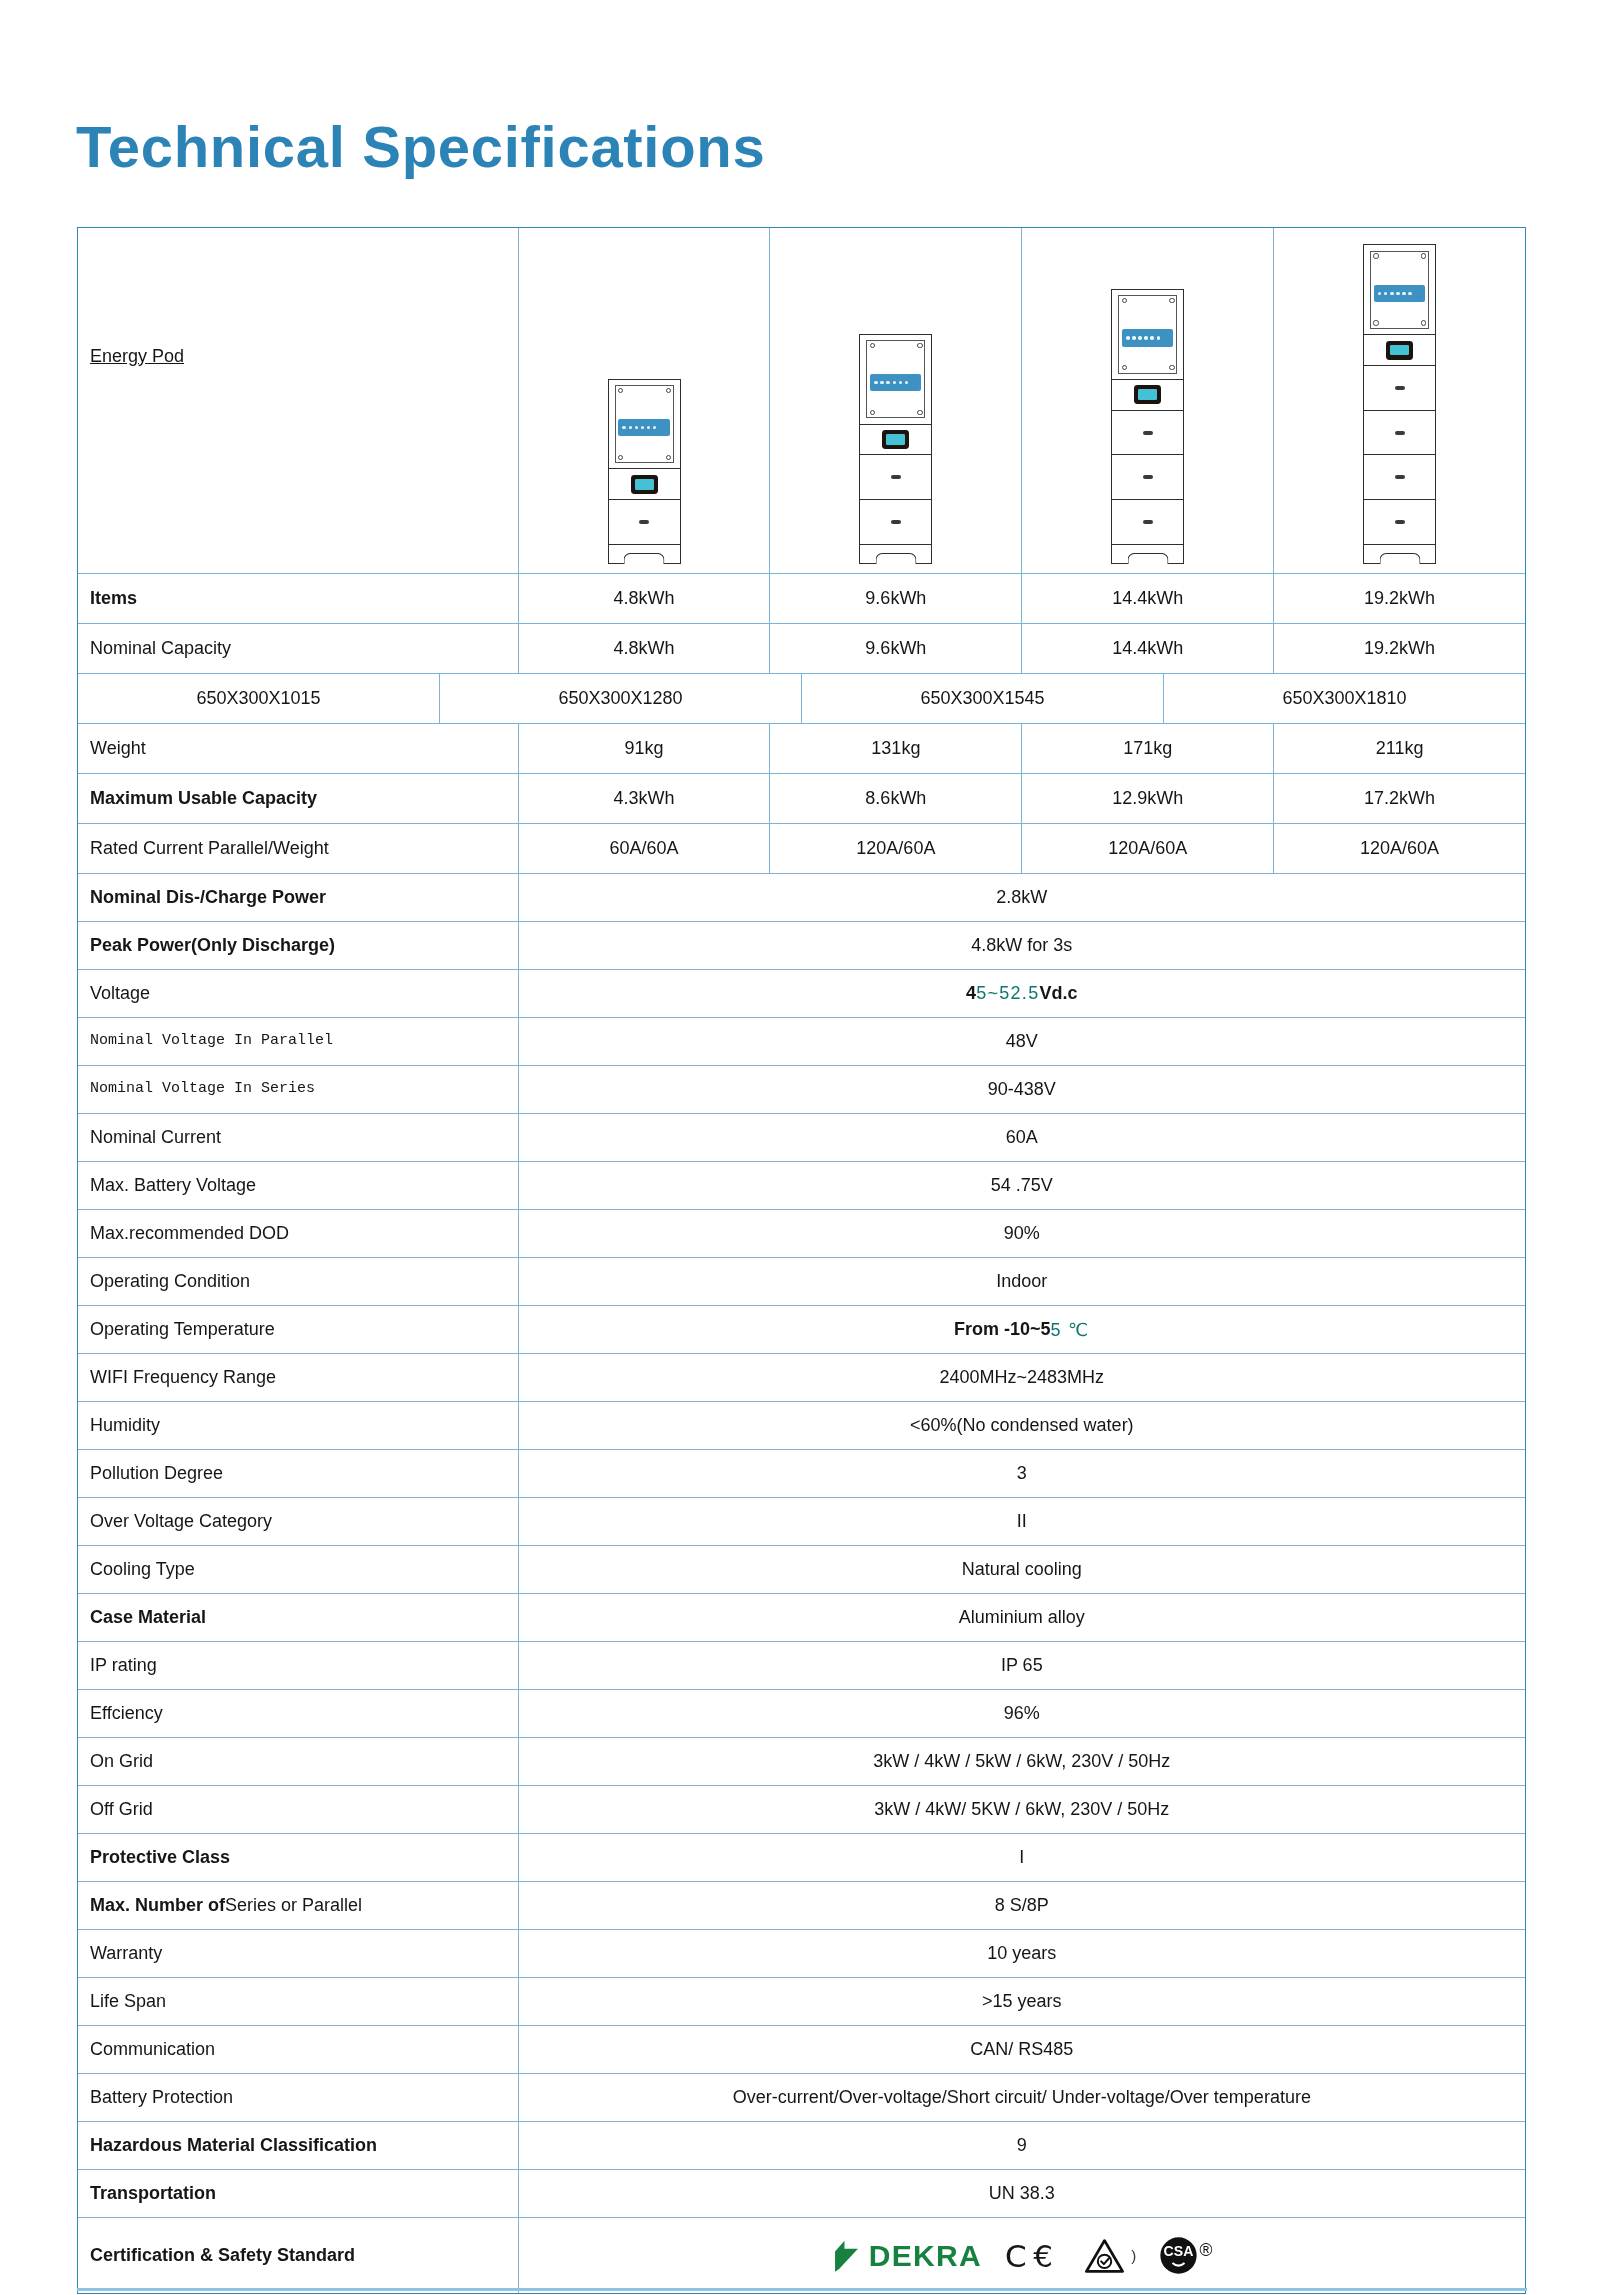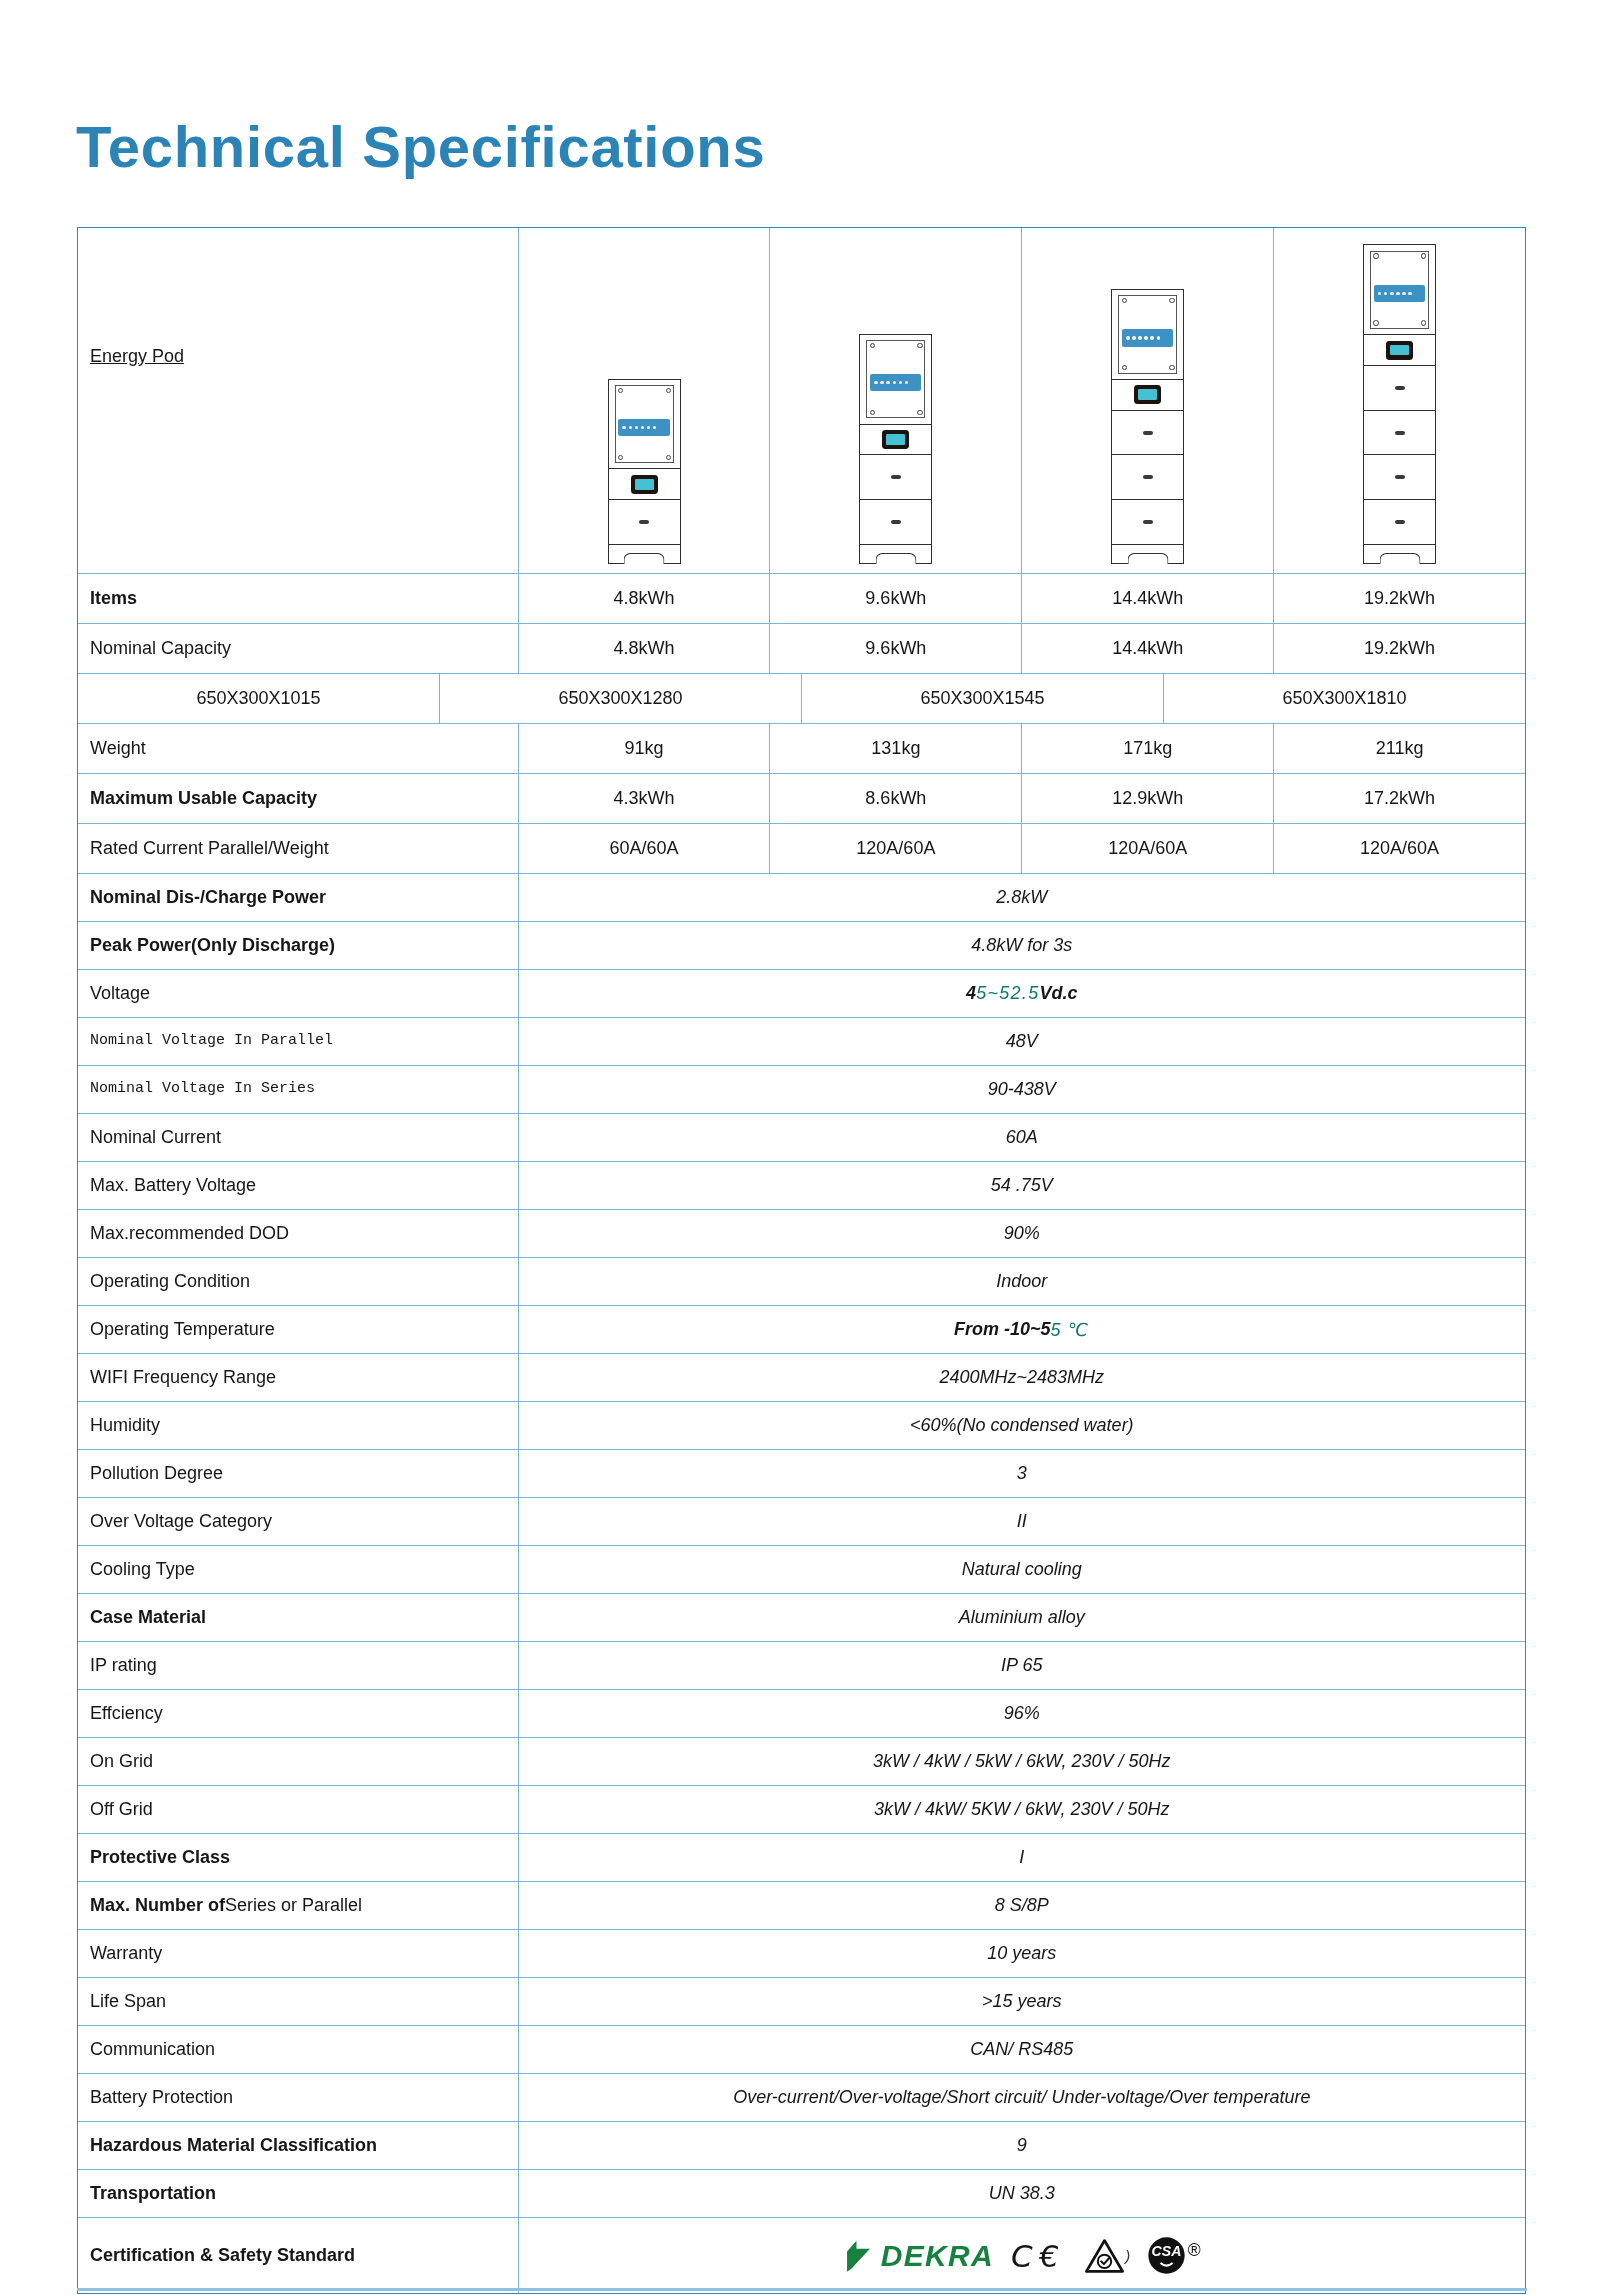--- a/index.html
+++ b/index.html
@@ -40,21 +40,21 @@
   .cells{flex:1 1 auto;display:flex;}
   .cell{
     flex:1 1 0;box-sizing:border-box;
     display:flex;align-items:center;justify-content:center;
     border-right:1px solid #7ab5d9;
     font-size:18px;text-align:center;padding:0 5.4px;
   }
   .cell:last-child{border-right:none;}
   .cell-span{
     flex:1 1 auto;display:flex;align-items:center;justify-content:center;
-    font-size:18px;text-align:left;padding:0 10.8px;font-style:italic;
+    font-size:18px;text-align:left;padding:0 10.8px;
   }
   .row-cols{height:50px;}
   .row-span{height:48px;}
   .row-cert{height:75px;}
   .row-product{height:346px;}
   .seg-bold{font-weight:700;}
   .seg-light{font-weight:400;color:#0f766e;letter-spacing:1.3px;}
   .seg-regular{font-weight:400;}
   
   .product-label{align-items:center;padding-bottom:89px;text-decoration:underline;}
@@ -76,21 +76,21 @@
   .mod.bat{height:46px;display:flex;align-items:center;justify-content:center;}
   .slot{width:10px;height:4px;border-radius:2px;background:#3a3a3a;}
   .mod.base{height:20px;border-bottom:1.3px solid #2e2e2e;}
   .arch{
     position:absolute;left:50%;bottom:-1.3px;transform:translateX(-50%);
     width:39px;height:10px;background:#fff;
     border:1.3px solid #2e2e2e;border-bottom:none;
     border-radius:6.7px 6.7px 0 0;
   }
   
-  .logo-strip{display:flex;align-items:center;justify-content:center;gap:17px;}
+  .logo-strip{display:flex;align-items:center;justify-content:center;gap:23px;}
   .dekra{display:flex;align-items:center;gap:6.7px;}
   .dekra-text{font-size:30px;font-weight:700;letter-spacing:1.3px;}
   .ce-text{font-size:31px;font-weight:400;letter-spacing:6.7px;font-family:"DejaVu Sans",sans-serif;}
   .tiny-mark{font-size:15px;color:#333;margin-left:-17.5px;}
   .csa-wrap{display:flex;align-items:flex-start;gap:1.3px;}
   .reg{font-size:17.5px;color:#111;margin-top:4px;}
 </style>
 </head>
 <body>
 

